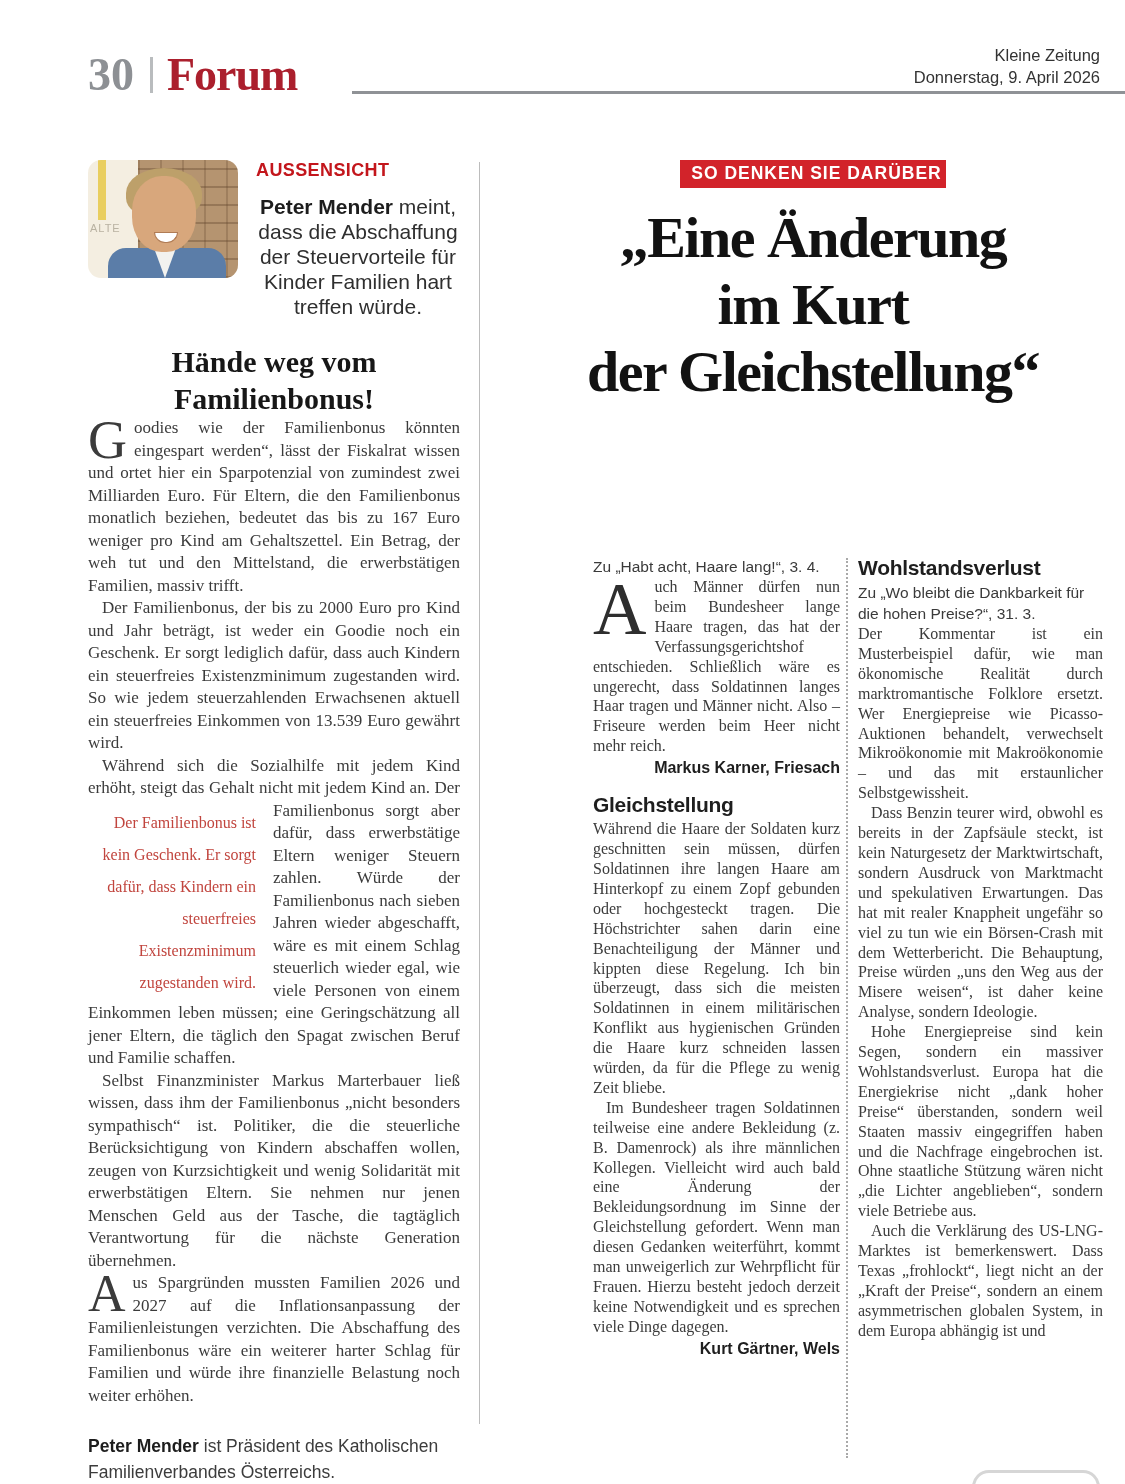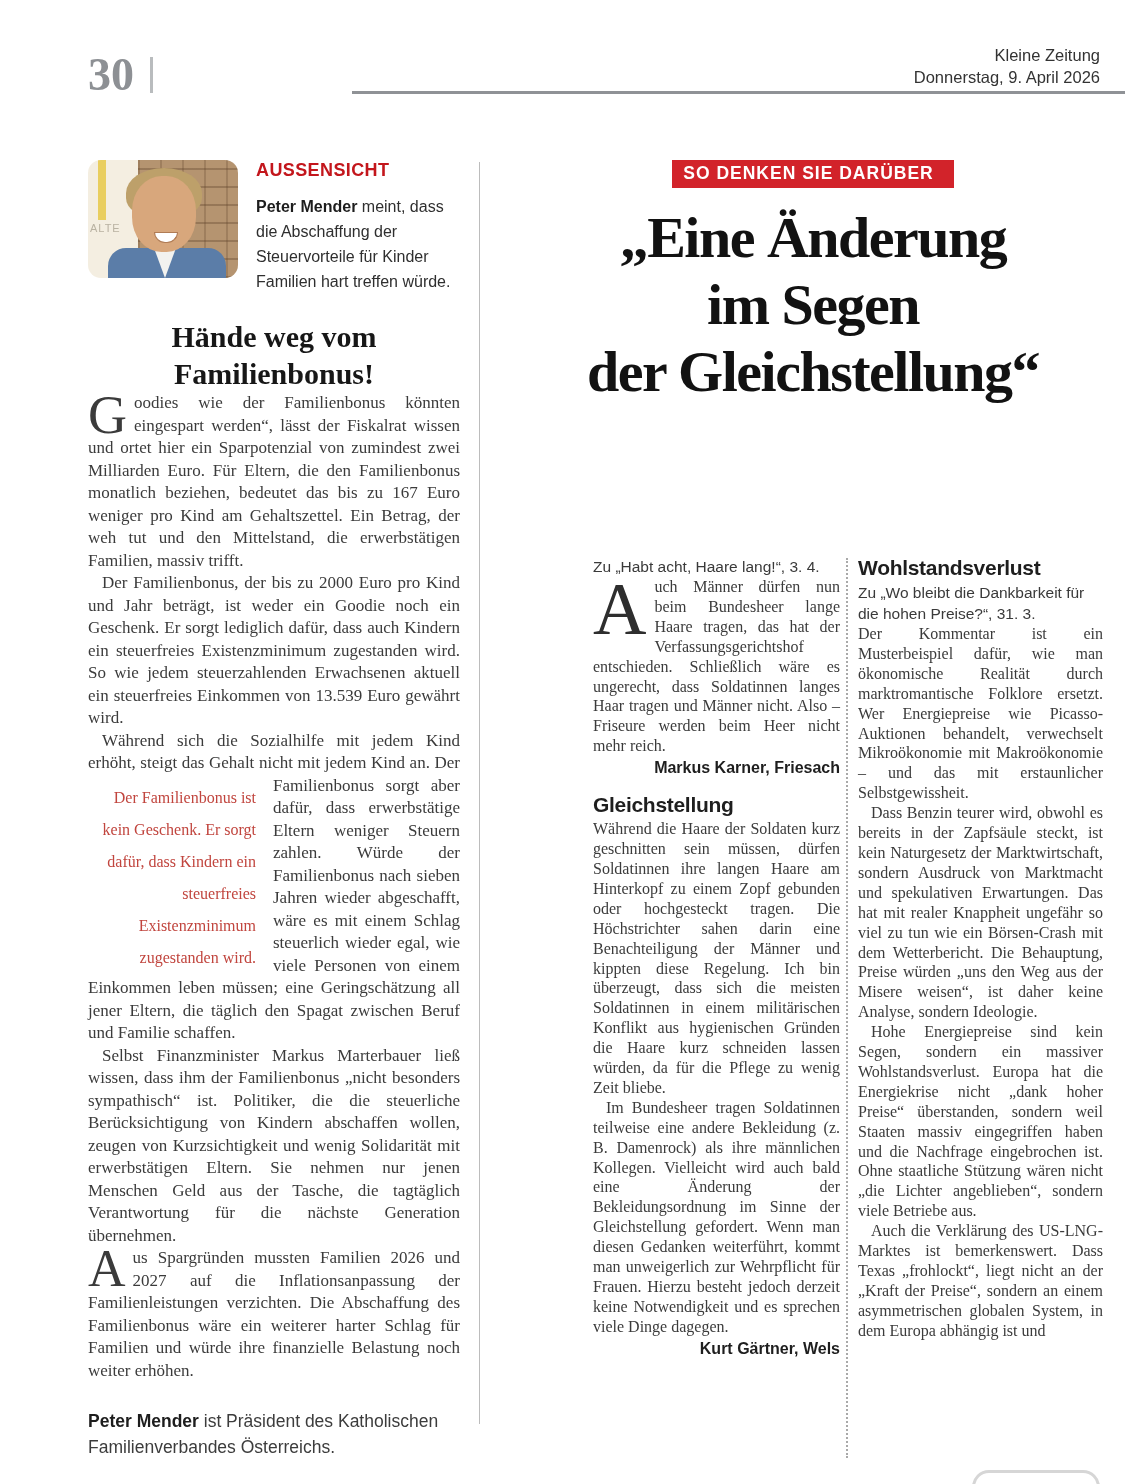--- a/index.html
+++ b/index.html
@@ -27,40 +27,40 @@
     background:repeating-linear-gradient(0deg,rgba(92,64,40,.35) 0 2px,transparent 2px 18px),
                repeating-linear-gradient(90deg,rgba(92,64,40,.25) 0 2px,transparent 2px 22px);}
   .photo .faint-text{position:absolute;left:2px;top:62px;font-family:"Liberation Sans",sans-serif;
     font-size:11px;color:#b9b2a2;letter-spacing:1px;}
   .photo .hair{position:absolute;left:38px;top:8px;width:76px;height:50px;border-radius:50% 50% 40% 40%;background:#bda06a;}
   .photo .face{position:absolute;left:44px;top:16px;width:64px;height:76px;border-radius:46%;background:#d8a77c;}
   .photo .smile{position:absolute;left:66px;top:72px;width:22px;height:9px;border-radius:0 0 20px 20px;background:#fff;border:1px solid #b07c55;}
   .photo .blazer{position:absolute;left:20px;top:88px;width:118px;height:30px;border-radius:18px 18px 0 0;background:#5b7da8;}
   .photo .shirt{position:absolute;left:66px;top:88px;width:22px;height:30px;background:#f2f2ef;clip-path:polygon(0 0,100% 0,50% 100%);}
   .kicker-red{font-family:"Liberation Sans",sans-serif;font-weight:bold;font-size:18px;color:#c3161c;letter-spacing:.4px;}
-  .intro{margin-top:13px;font-family:"Liberation Sans",sans-serif;font-size:16px;line-height:25px;color:#2f2f2f;}
+  .intro{margin-top:13px;font-family:"Liberation Sans",sans-serif;font-size:21px;line-height:25px;color:#2f2f2f;text-align:center;}
   .intro b{font-weight:bold;color:#1d1d1d;}
   .commentary-headline{margin:24px 0 0 0;text-align:center;font-weight:bold;font-size:30px;line-height:37px;color:#171717;}
   .body-start{margin-top:19px;}
   .left-col p.body{margin:0;font-size:17px;line-height:22.5px;text-align:justify;color:#3b3b3b;}
   .left-col p.indent{text-indent:14px;}
   .dropcap{float:left;font-size:54px;line-height:44px;padding:1px 7px 0 0;color:#3b3b3b;}
   .dropcap.small{font-size:52px;line-height:42px;}
   .pullquote{float:left;width:168px;margin:7px 17px 2px 0;
     font-size:16px;line-height:32px;color:#c1453e;text-align:right;}
   .bio{margin:26px 0 0 0;font-family:"Liberation Sans",sans-serif;font-size:17.5px;line-height:26px;color:#3c3c3c;}
   .bio b{color:#1d1d1d;}
   
   .vdiv-solid{position:absolute;left:479px;top:162px;height:1262px;width:1px;background:#bcbcbc;}
   .vdiv-dotted{position:absolute;left:846px;top:558px;height:900px;width:0;border-left:2px dotted #a9a9a9;}
   
   .forum-head{position:absolute;left:518px;top:160px;width:590px;text-align:center;}
   .kicker-badge{display:inline-block;background:#d2232a;color:#fff;
     font-family:"Liberation Sans",sans-serif;font-weight:bold;font-size:17.5px;
-    letter-spacing:1px;padding:3px 20px 4px 11px;}
+    letter-spacing:1px;padding:3px 4px 4px 11px;}
   .forum-headline{margin:16px 0 0 0;font-weight:bold;font-size:58px;line-height:67px;
     letter-spacing:-1.5px;color:#121212;font-family:"Liberation Serif",serif;}
   .standfirst{margin:17px auto 0 auto;width:560px;font-size:22.5px;line-height:29px;color:#3f3f3f;}
   
   .col{position:absolute;top:556px;font-size:16px;line-height:19.9px;}
   .col-mid{left:593px;width:247px;}
   .col-right{left:858px;width:245px;}
   .col p{margin:0;text-align:justify;}
   .col p.indent{text-indent:13px;}
   .letter-ref{font-family:"Liberation Sans",sans-serif;font-size:15.5px;line-height:21px;color:#3a3a3a;text-align:left !important;}
@@ -75,20 +75,21 @@
     border:3px solid #d6d6d6;border-radius:17px;}
 </style>
 </head>
 <body>
 
 <div class="page">
 
   <div class="hdr-left">
     <span class="pageno">30</span>
     <span class="hdr-sep"></span>
+    <span class="section-title">Forum</span>
   </div>
   <div class="masthead">
     <div>Kleine Zeitung</div>
     <div>Donnerstag, 9. April 2026</div>
   </div>
   <div class="hdr-rule"></div>
 
   <section class="left-col">
     <div class="byline-row">
       <div class="photo">
@@ -123,21 +124,21 @@
 
   </section>
 
   <div class="vdiv-solid"></div>
   <div class="vdiv-dotted"></div>
 
   <section class="forum-head">
     <span class="kicker-badge">SO DENKEN SIE DARÜBER</span>
     <h1 class="forum-headline">
       <span>„Eine Änderung</span><br>
-      <span>im Segen</span><br>
+      <span>im Kurt</span><br>
       <span>der Gleichstellung“</span>
     </h1>
   </section>
 
   <div class="col col-mid">
     <p class="letter-ref">Zu „Habt acht, Haare lang!“, 3. 4.</p>
     <p><span class="dropcap-big">A</span><span>uch Männer dürfen nun beim Bundesheer lange Haare tragen, das hat der Verfassungsgerichtshof entschieden. Schließlich wäre es ungerecht, dass Soldatinnen langes Haar tragen und Männer nicht. Also – Friseure werden beim Heer nicht mehr reich.</span></p>
     <p class="letter-author">Markus Karner, Friesach</p>
 
     <h3 class="letter-heading">Gleichstellung</h3>

